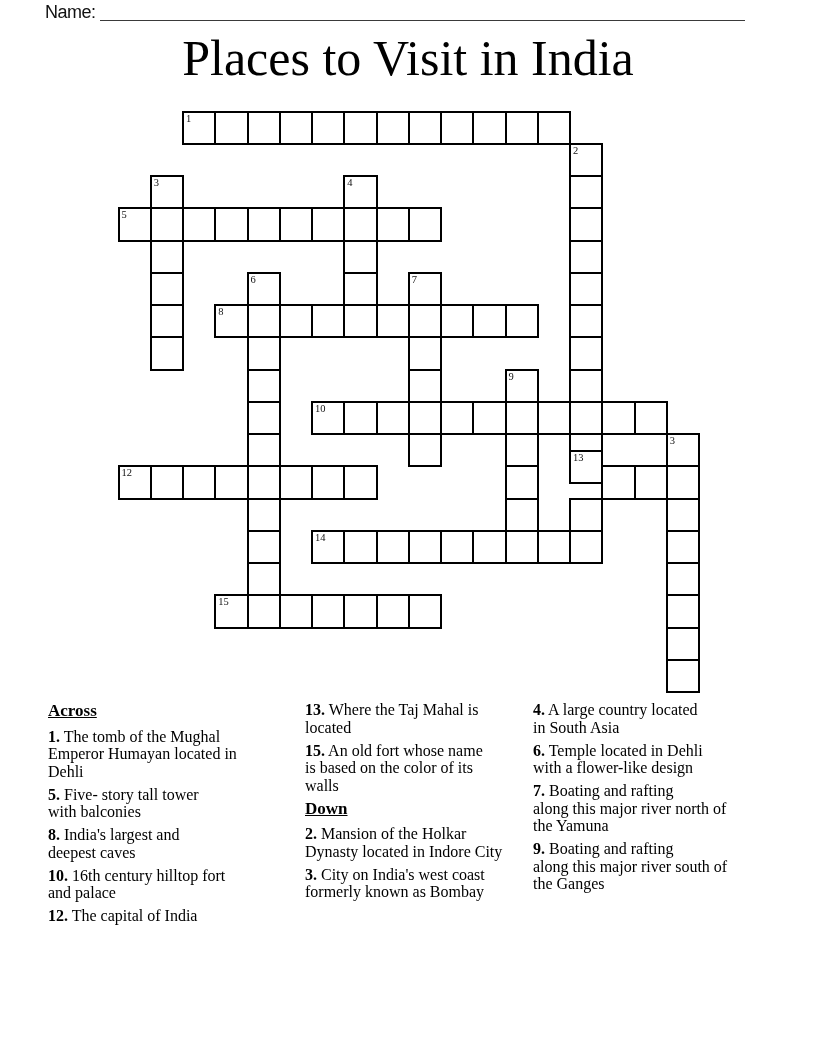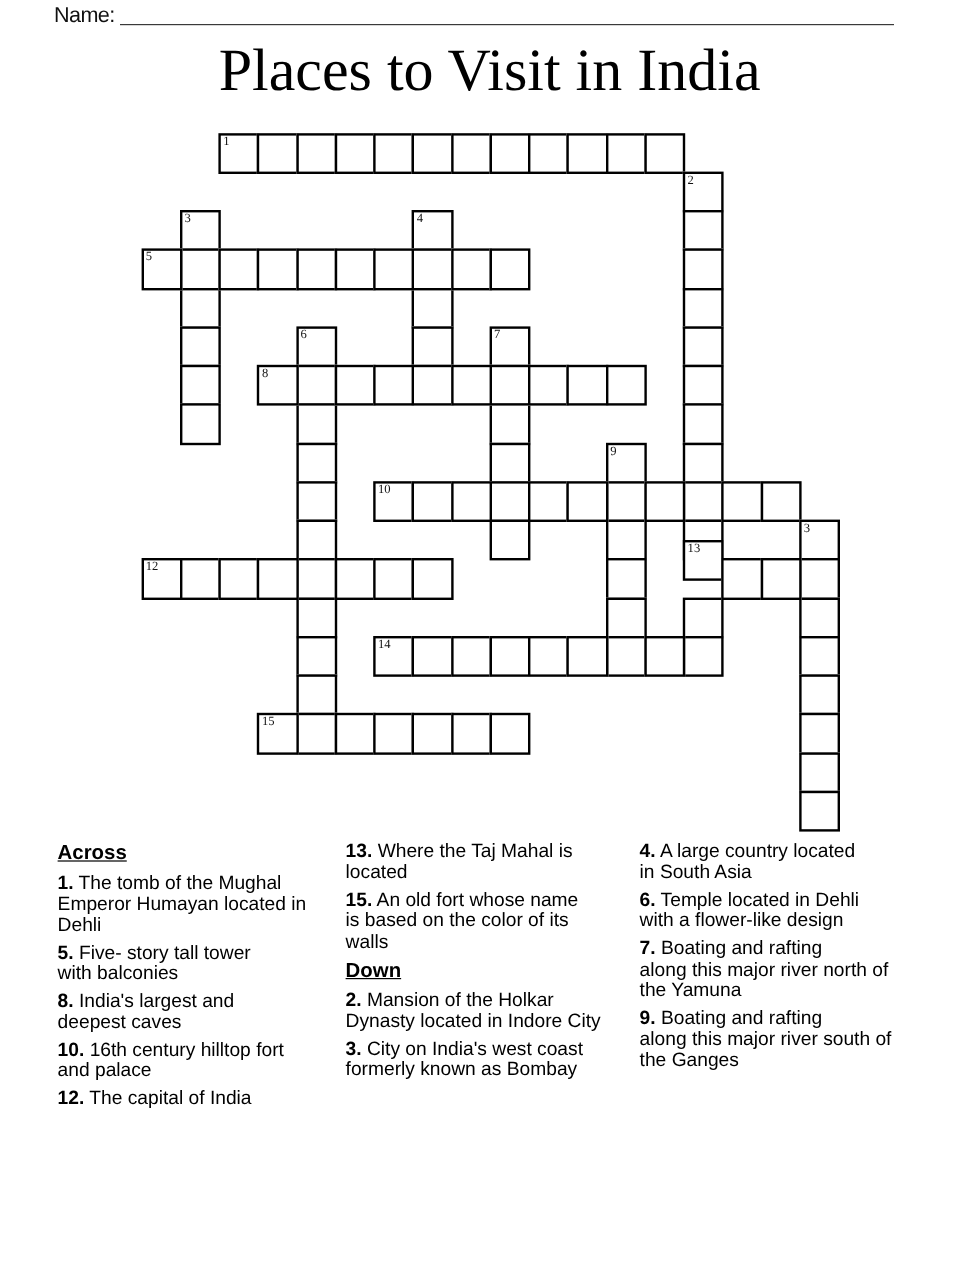--- a/index.html
+++ b/index.html
@@ -45,25 +45,25 @@
   }
   .cell .num {
     position: absolute; top: 0px; left: 2px;
     font-family: "Liberation Serif", serif;
     font-size: 10.5px; line-height: 11px; color: #111;
   }
 
   
   .clue-col {
     position: absolute; top: 701px;
-    font-family: Liberation Sans, sans-serif;
+    font-family: Liberation Serif, serif;
     font-size: 16px; line-height: 17.5px;
   }
   .clue-col-0 { left: 48px;  width: 238px; }
-  .clue-col-1 { left: 288px; width: 240px; }
+  .clue-col-1 { left: 305px; width: 240px; }
   .clue-col-2 { left: 533px; width: 255px; }
   .clue-header {
     font-weight: bold; text-decoration: underline;
     font-size: 17px; margin: 1px 0 8px 0;
   }
   .clue { margin: 0 0 5.5px 0; }
   .clue .cnum { font-weight: bold; }
 </style>
 </head>
 <body>

